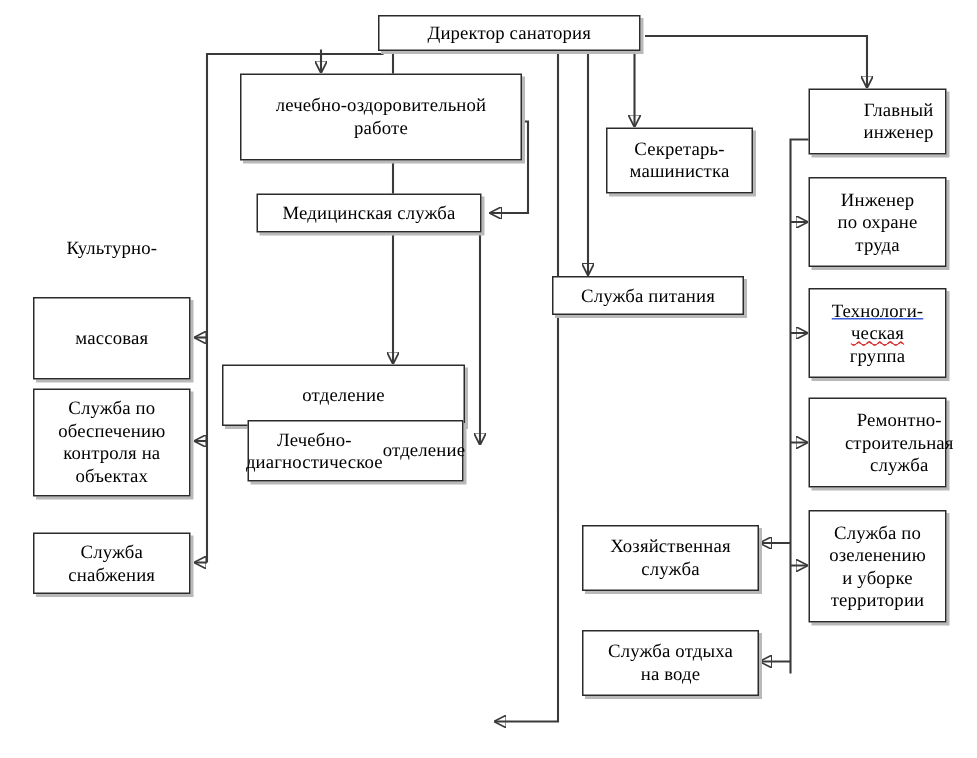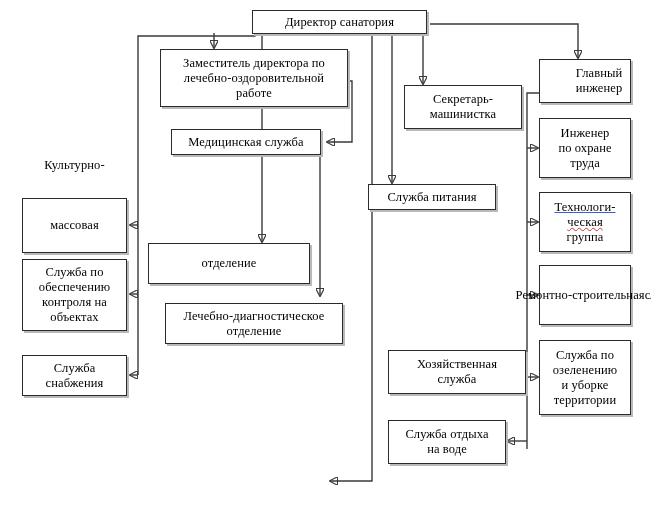--- a/index.html
+++ b/index.html
@@ -98,34 +98,33 @@
     <path d="M 527 377 L 538 377" marker-end="url(#arrow)"></path>
     <path d="M 527 362 L 507 362" marker-end="url(#arrow)"></path>
     <path d="M 527 441 L 507 441" marker-end="url(#arrow)"></path>
   </svg>
 
   <div class="node" style="left:252px; top:10px; width:175px; height:24px;">
     <span>Директор санатория</span>
   </div>
 
   <div class="node" style="left:160px; top:49px; width:188px; height:58px; flex-direction:column; justify-content:center;">
-    <span>Заместитель директора по</span>
     <span>лечебно-оздоровительной</span>
     <span>работе</span>
   </div>
 
   <div class="node" style="left:171px; top:129px; width:150px; height:26px;">
     <span>Медицинская служба</span>
   </div>
 
   <div class="node" style="left:148px; top:243px; width:162px; height:41px; flex-direction:column;">
     <span>отделение</span>
   </div>
 
-  <div class="node" style="left:165px; top:303px; width:178px; height:41px; flex-direction:column;">
+  <div class="node" style="left:165px; top:280px; width:144px; height:41px; flex-direction:row;">
     <span>Лечебно-диагностическое</span>
     <span>отделение</span>
   </div>
 
   <div class="node" style="left:22px; top:198px; width:105px; height:55px; flex-direction:column;gap:45px;">
     <span>Культурно-</span>
     <span>массовая</span>
     <span>служба</span>
   </div>
 
@@ -135,30 +134,30 @@
     <span>контроля на</span>
     <span>объектах</span>
   </div>
 
   <div class="node" style="left:22px; top:355px; width:105px; height:41px; flex-direction:column;">
     <span>Служба</span>
     <span>снабжения</span>
   </div>
 
 
-  <div class="node" style="left:404px; top:85px; width:118px; height:44px; flex-direction:column;">
+  <div class="node" style="left:404px; top:85px; width:98px; height:44px; flex-direction:column;">
     <span>Секретарь-</span>
     <span>машинистка</span>
   </div>
 
   <div class="node" style="left:368px; top:184px; width:128px; height:26px;">
     <span>Служба питания</span>
   </div>
 
-  <div class="node" style="left:388px; top:350px; width:138px; height:44px; flex-direction:column;">
+  <div class="node" style="left:388px; top:350px; width:118px; height:44px; flex-direction:column;">
     <span>Хозяйственная</span>
     <span>служба</span>
   </div>
 
   <div class="node" style="left:388px; top:420px; width:118px; height:44px; flex-direction:column;">
     <span>Служба отдыха</span>
     <span>на воде</span>
   </div>
 
   <div class="node" style="left:539px; top:59px; width:92px; height:44px; flex-direction:column;padding-left:31px;">
@@ -171,21 +170,21 @@
     <span>по охране</span>
     <span>труда</span>
   </div>
 
   <div class="node" style="left:539px; top:192px; width:92px; height:60px; flex-direction:column;">
     <span class="sp-blue">Технологи-</span>
     <span class="sp-red">ческая</span>
     <span>группа</span>
   </div>
 
-  <div class="node" style="left:539px; top:265px; width:92px; height:60px; flex-direction:row;padding-left:32px;">
+  <div class="node" style="left:539px; top:265px; width:92px; height:60px; flex-direction:column;padding-left:32px;">
     <span>Ремонтно-</span>
     <span>строительная</span>
     <span>служба</span>
   </div>
 
   <div class="node" style="left:539px; top:340px; width:92px; height:75px; flex-direction:column;">
     <span>Служба по</span>
     <span>озеленению</span>
     <span>и уборке</span>
     <span>территории</span>

